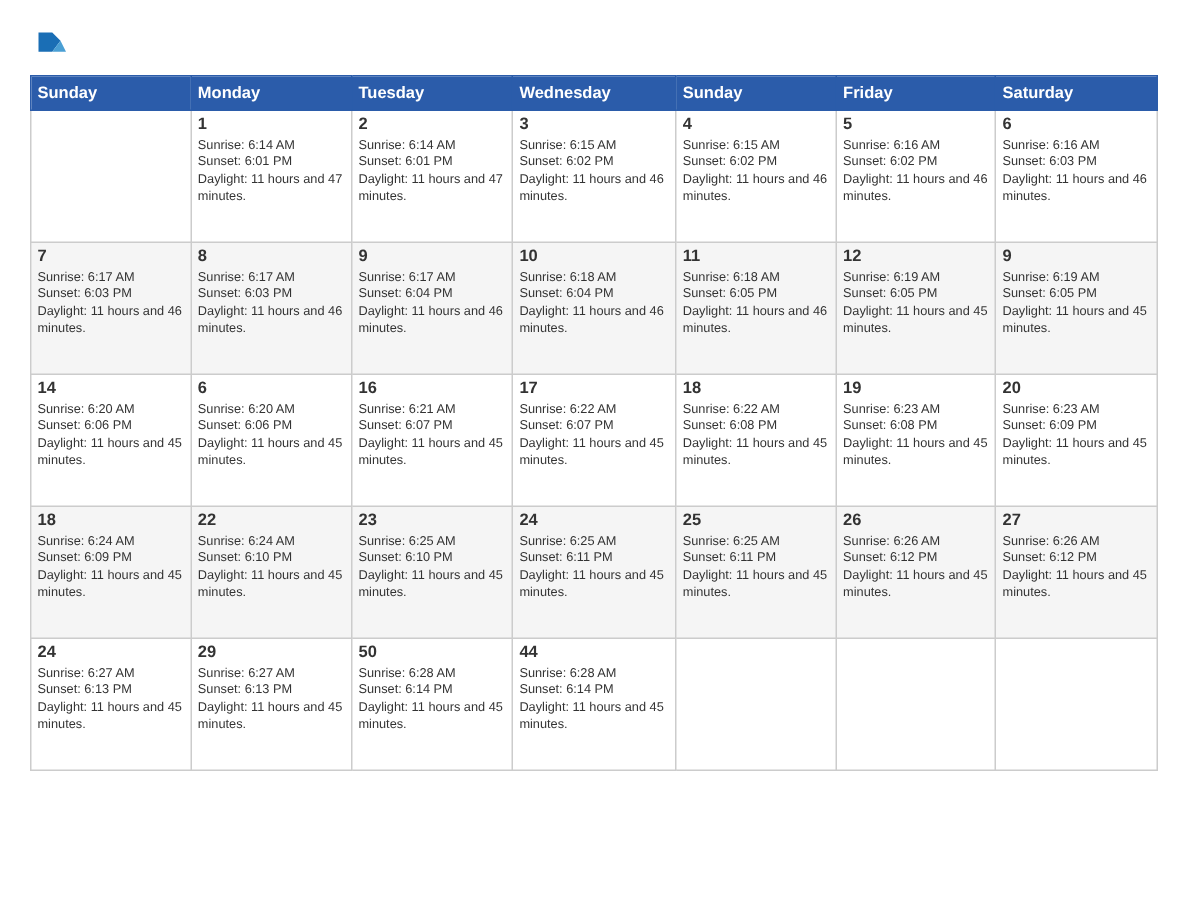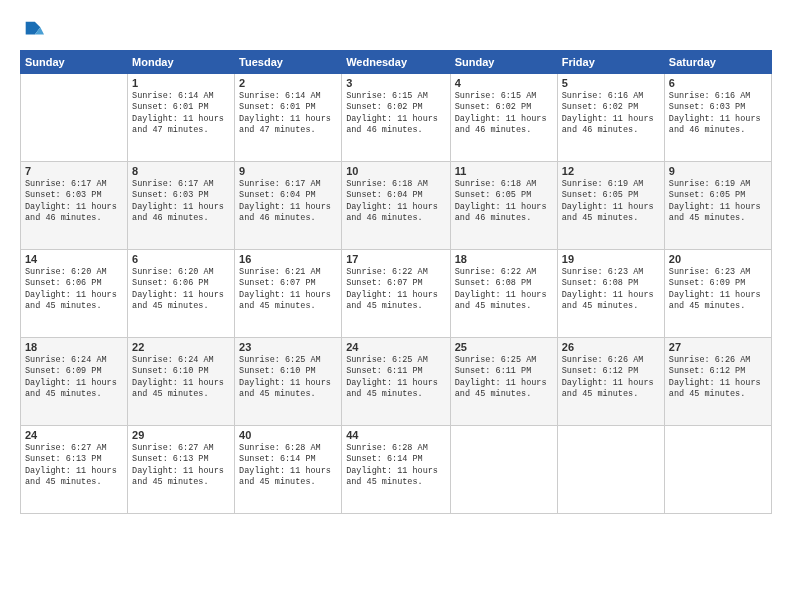--- a/index.html
+++ b/index.html
@@ -81,21 +81,20 @@
     .day-number {
       font-weight: bold;
       font-size: 11px;
       color: #333;
       margin-bottom: 2px;
     }
     .day-info {
       font-size: 8.5px;
       color: #333;
       line-height: 1.35;
-      font-family: Liberation Mono, monospace;
     }
     .empty-cell {
       background: #fff !important;
     }
   </style>
 </head>
 <body>
 
 <div class="page">
   <div class="header">
@@ -252,21 +251,21 @@
         <tr>
           <td>
             <div class="day-number">24</div>
             <div class="day-info">Sunrise: 6:27 AM<br>Sunset: 6:13 PM<br>Daylight: 11 hours and 45 minutes.</div>
           </td>
           <td>
             <div class="day-number">29</div>
             <div class="day-info">Sunrise: 6:27 AM<br>Sunset: 6:13 PM<br>Daylight: 11 hours and 45 minutes.</div>
           </td>
           <td>
-            <div class="day-number">40</div>
+            <div class="day-number">50</div>
             <div class="day-info">Sunrise: 6:28 AM<br>Sunset: 6:14 PM<br>Daylight: 11 hours and 45 minutes.</div>
           </td>
           <td>
             <div class="day-number">44</div>
             <div class="day-info">Sunrise: 6:28 AM<br>Sunset: 6:14 PM<br>Daylight: 11 hours and 45 minutes.</div>
           </td>
           <td class="empty-cell"></td>
           <td class="empty-cell"></td>
           <td class="empty-cell"></td>
         </tr>

